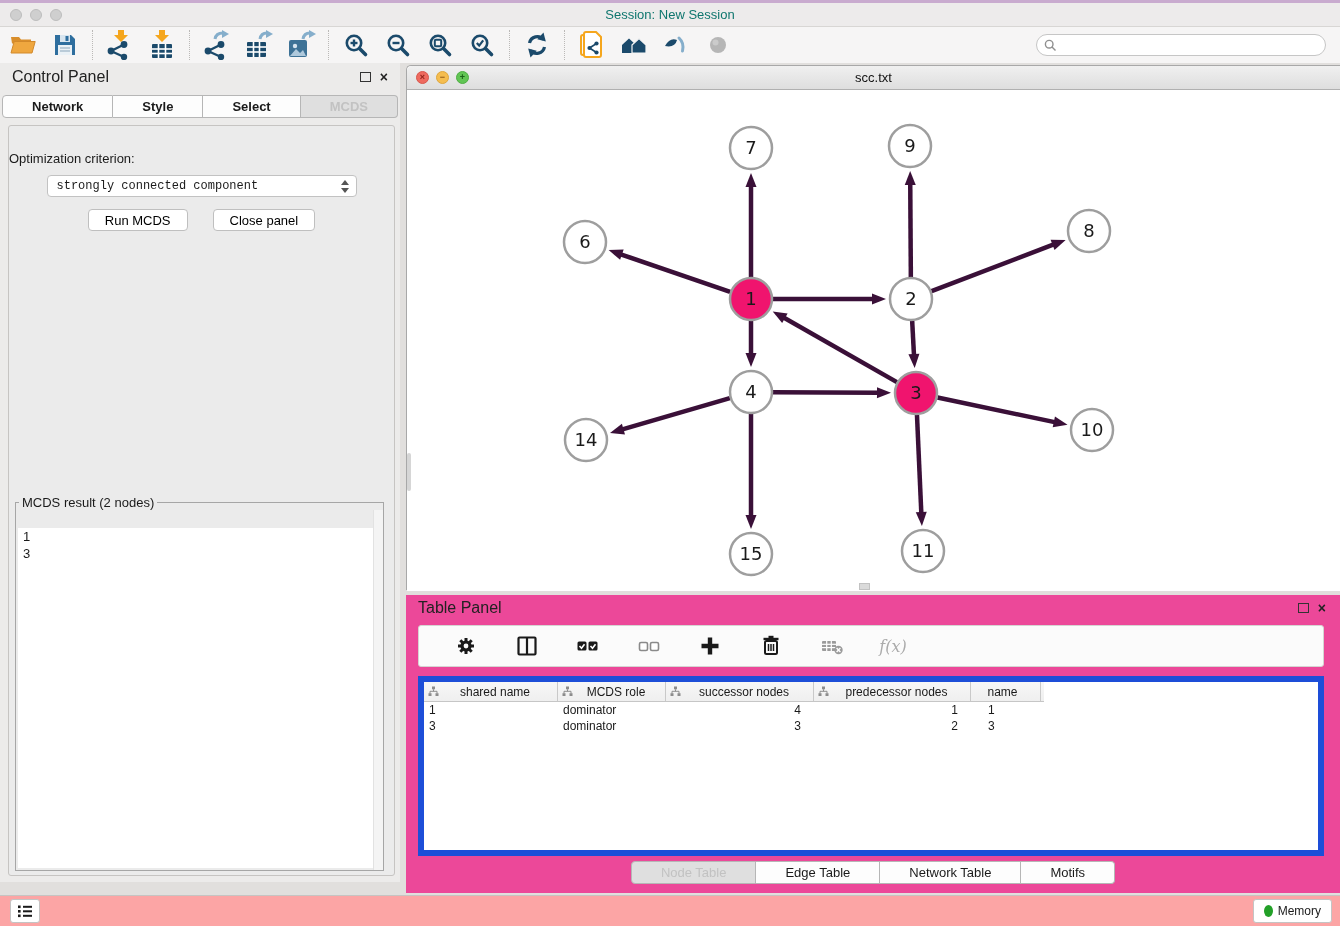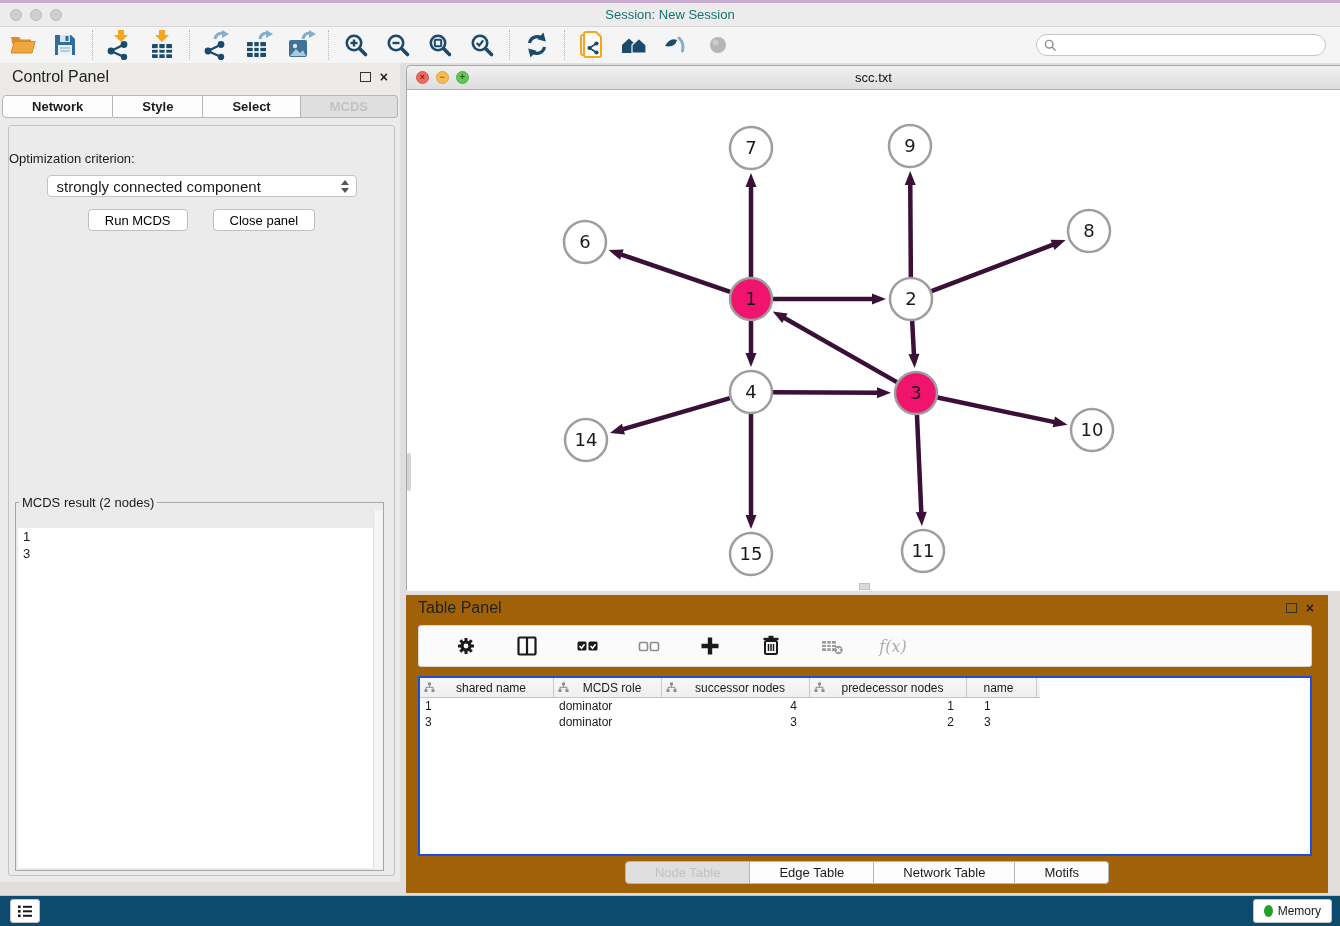--- a/index.html
+++ b/index.html
@@ -35,21 +35,21 @@
   .seg-tab{height:21px;line-height:21px;padding:0 29px;background:#FDFDFD;border:1px solid #B6B6B6;
            border-left:none;font-weight:bold;font-size:13px;cursor:default;}
   .seg-tab:first-child{border-left:1px solid #B6B6B6;border-radius:4px 0 0 4px;}
   .seg-tab:last-child{border-radius:0 4px 4px 0;}
   .seg-tab.active{background:#DFDFDF;color:#C2C2C2;}
   .cp-body{position:absolute;left:8px;top:62px;width:387px;height:751px;background:#EBEBEB;
            border:1px solid #C6C4C2;border-radius:3px;box-sizing:border-box;}
   .opt-label{text-align:left;margin-top:25px;font-size:13px;}
   .dropdown{margin:9px auto 0;width:310px;height:22px;background:#FFF;border:1px solid #C2C2C2;border-radius:4px;
             display:flex;align-items:center;padding:0 6px 0 9px;box-sizing:border-box;}
-  .dd-value{flex:1;font-size:15px;}
+  .dd-value{flex:1;font-size:12px;font-family:Liberation Mono, monospace;}
   .stepper{display:flex;flex-direction:column;gap:3px;align-items:center;width:10px;}
   .tri-up{width:0;height:0;border-left:4px solid transparent;border-right:4px solid transparent;border-bottom:5px solid #555;}
   .tri-dn{width:0;height:0;border-left:4px solid transparent;border-right:4px solid transparent;border-top:5px solid #555;}
   .btn-row{display:flex;justify-content:center;gap:25px;margin-top:12px;}
   .aqua-btn{height:22px;padding:0 16px;background:#FFF;border:1px solid #BFBFBF;border-radius:4px;
             font-size:13px;font-family:"Liberation Sans",sans-serif;display:flex;align-items:center;}
   .result-fieldset{position:absolute;left:6px;right:10px;top:369px;bottom:4px;border:1px solid #A6A6A6;
                    margin:0;padding:1px;background:#EBEBEB;}
   .result-fieldset legend{font-size:13px;padding:0 3px;margin-left:2px;}
   .result-inner{position:absolute;left:2px;right:2px;top:18px;bottom:2px;background:#FFF;overflow:hidden;}
@@ -64,38 +64,38 @@
   .tl{width:13px;height:13px;border-radius:50%;display:flex;align-items:center;justify-content:center;
       font-size:9px;font-weight:bold;line-height:1;box-sizing:border-box;}
   .tl-close{background:#EE6A5F;border:1px solid #D8564C;color:#8E1F17;}
   .tl-min{background:#F5BD4F;border:1px solid #DFA73C;color:#90591A;}
   .tl-zoom{background:#61C554;border:1px solid #4EAE43;color:#1B6317;}
   .nw-title{flex:1;text-align:center;font-size:13px;color:#111;}
   .nw-canvas{position:relative;height:501px;background:#FFF;overflow:hidden;}
   .thumb-left{position:absolute;left:0;top:363px;width:4px;height:38px;background:#D6D6D6;border-radius:2px;}
   .thumb-bottom{position:absolute;left:452px;bottom:1px;width:11px;height:7px;background:#DADADA;border:1px solid #C2C2C2;box-sizing:border-box;}
   
-  .table-panel{position:absolute;left:406px;top:532px;right:12px;height:298px;background:#a16207;}
+  .table-panel{position:absolute;left:406px;top:532px;right:0;height:298px;background:#ec4899;}
   .tp-header{height:26px;display:flex;align-items:center;padding:0 14px 0 12px;}
   .tp-toolbar{margin:4px 16px 0 12px;height:42px;background:#FBFBFB;border:1px solid #D6D4D2;border-radius:3px;
               display:flex;align-items:center;gap:17px;padding:0 16px;box-sizing:border-box;}
   .tpi{width:26px;height:26px;display:flex;align-items:center;justify-content:center;margin-left:18px;}
   .fx{font-family:"DejaVu Serif",serif;font-style:italic;font-size:16px;color:#ABABAB;}
-  .tp-table{position:relative;margin:9px 16px 0 12px;height:180px;background:#FFF;border:2px solid #1d4ed8;
+  .tp-table{position:relative;margin:9px 16px 0 12px;height:180px;background:#FFF;border:6px solid #1d4ed8;
             box-sizing:border-box;overflow:hidden;}
   .thead{display:flex;height:19px;background:linear-gradient(#F7F7F7,#EFEFEF);border-bottom:1px solid #C6C6C6;width:620px;}
   .th{display:flex;align-items:center;border-right:1px solid #C9C9C9;box-sizing:border-box;font-size:12px;}
   .th .tree-ico{margin-left:4px;flex:0 0 auto;}
   .th-label{flex:1;text-align:center;padding-right:6px;}
   .tr{display:flex;height:16px;align-items:center;font-size:12px;}
   .td{box-sizing:border-box;overflow:hidden;white-space:nowrap;}
   .tp-tabs{position:absolute;left:0;right:0;bottom:9px;display:flex;justify-content:center;}
   .tp-tabs .seg-tab{font-weight:normal;}
   
-  .statusbar{position:absolute;left:0;right:0;bottom:0;height:31px;background:#0c4a6e;border-top:1px solid #C6C4C2;box-sizing:border-box;}
+  .statusbar{position:absolute;left:0;right:0;bottom:0;height:31px;background:#fca5a5;border-top:1px solid #C6C4C2;box-sizing:border-box;}
   .sb-btn{position:absolute;left:10px;top:3px;width:30px;height:24px;background:#FFF;border:1px solid #C4C4C4;
           border-radius:3px;display:flex;align-items:center;justify-content:center;box-sizing:border-box;}
   .memory-btn{position:absolute;right:8px;top:3px;height:24px;padding:0 10px;background:#FFF;border:1px solid #C4C4C4;
               border-radius:3px;display:flex;align-items:center;gap:5px;box-sizing:border-box;}
   .mem-dot{width:9px;height:12px;border-radius:50%;background:#23A028;}
   .memory-label{font-size:12px;}
   svg{display:block;}
 </style>
 </head>
 <body>

